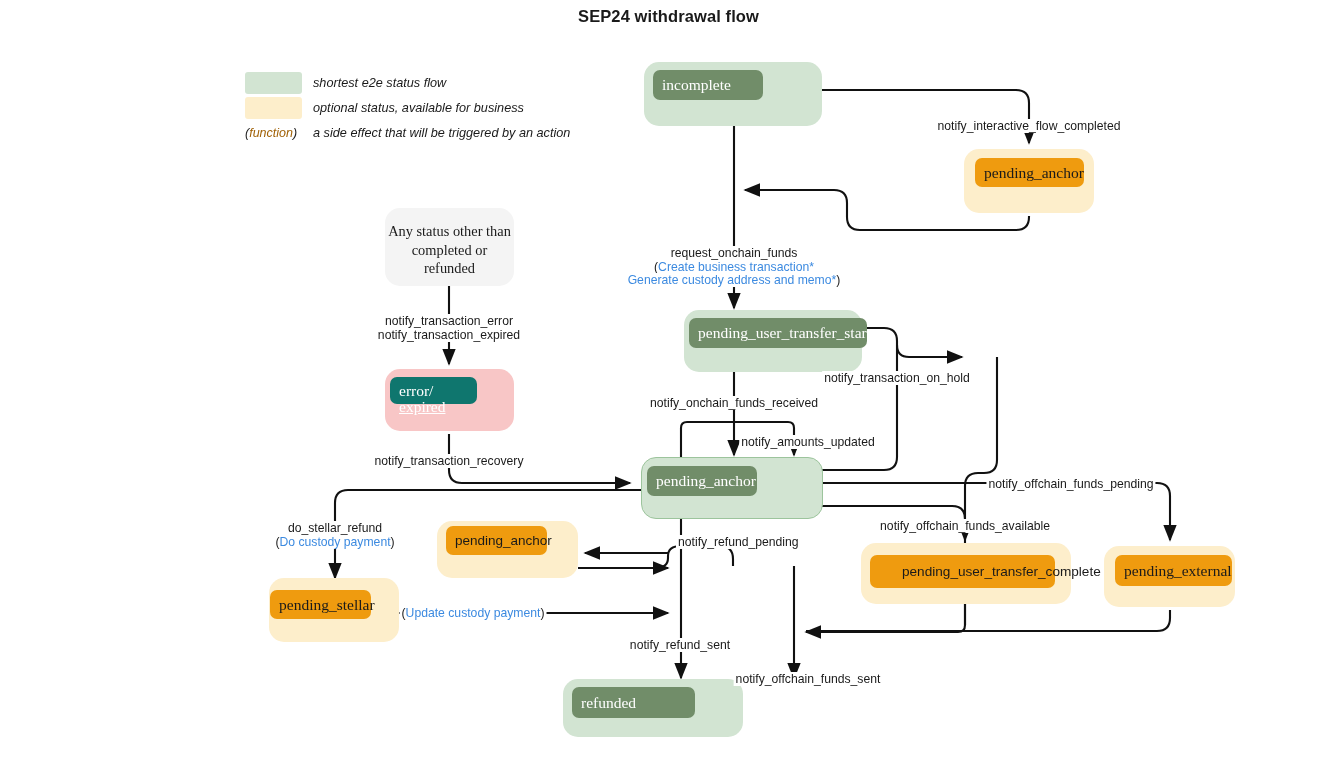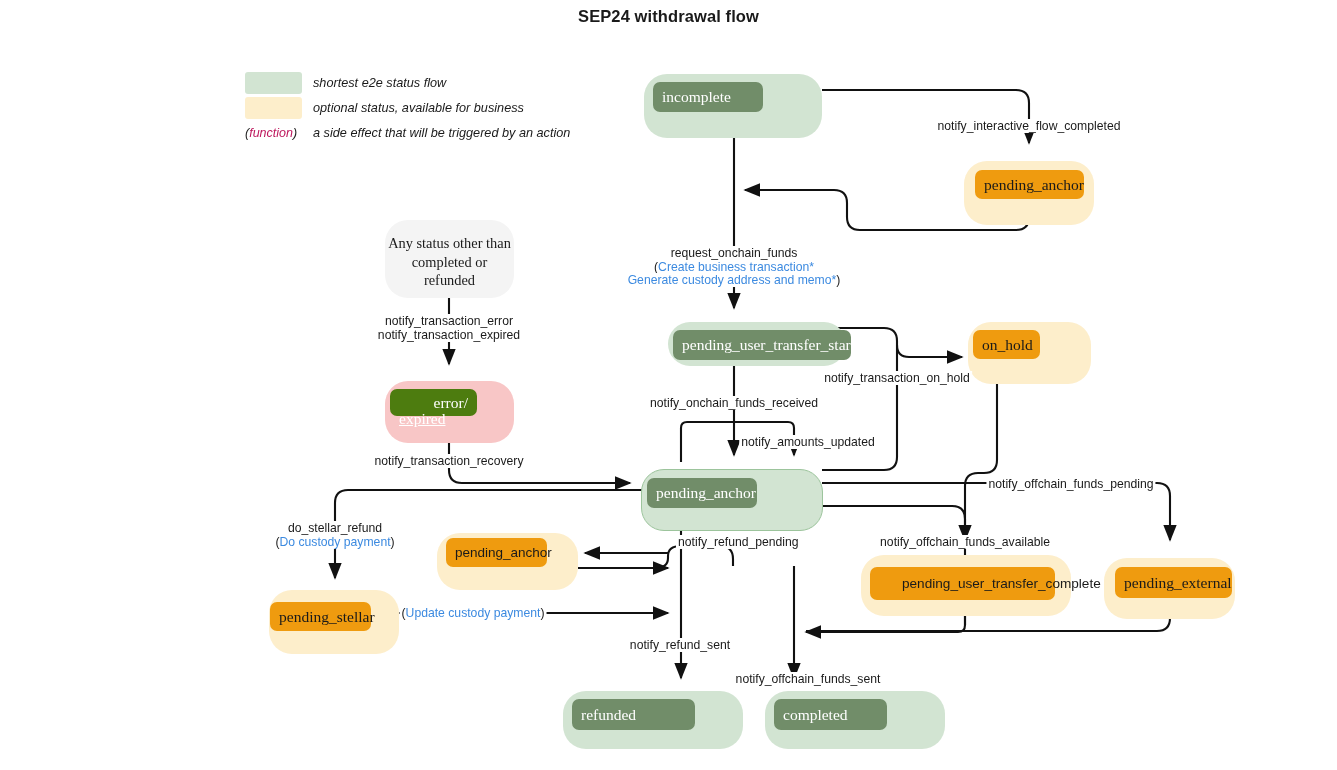--- a/index.html
+++ b/index.html
@@ -18,46 +18,46 @@
     position:absolute;width:100%;text-align:center;top:7px;left:0;
     font-size:16.5px;font-weight:bold;letter-spacing:0.1px;
     font-family:"Liberation Sans", sans-serif;
   }
 
   
   .legend{position:absolute;left:245px;top:70px;font-style:italic;}
   .legend-row{display:flex;align-items:center;height:25px;margin-bottom:0px;}
   .legend-swatch{width:57px;height:22px;border-radius:3px;flex:none;}
   .legend-fn{width:57px;text-align:left;font-size:12.5px;flex:none;color:#222;}
-  .legend-fn .fn{color:#be185d;}
+  .legend-fn .fn{color:#a16207;}
   .legend-label{margin-left:11px;font-size:12.7px;color:#1a1a1a;white-space:nowrap;}
 
   
-  .node{position:absolute;border-radius:23px;box-sizing:border-box;margin-top:12px;}
+  .node{position:absolute;border-radius:15px;box-sizing:border-box;}
   .node .badge{
     position:absolute;left:9px;top:8px;
     border-radius:7px;
     display:flex;align-items:center;
     padding:0 9px;
     box-sizing:border-box;
     font-family:"Liberation Serif", serif;
     font-size:15.5px;
     white-space:nowrap;
   }
   .node .badge-text{line-height:1;}
 
   .n-green{background:#d2e4d2;}
   .n-green .badge{background:#718d69;color:#ffffff;}
   .n-green.bordered{border:1.5px solid #9cc49c;}
 
   .n-cream{background:#fdeecb;}
   .n-cream .badge{background:#ef9b0f;color:#1a1a1a;}
 
   .n-red{background:#f8c6c6;}
-  .n-red .badge{background:#4d7c0f;color:#ffffff;justify-content:flex-end;}
+  .n-red .badge{background:#0f766e;color:#ffffff;}
 
   .n-plain{background:#f4f4f4;}
   .n-plain .plain-text{
     position:absolute;left:0;right:0;top:14px;
     text-align:center;
     font-family:"Liberation Serif", serif;
     font-size:14.4px;line-height:18.5px;color:#1a1a1a;
   }
 
   
@@ -172,31 +172,26 @@
     <div class="plain-text">Any status other than completed or refunded</div>
   </div>
 
   <div class="node n-red" style="left:385px;top:369px;width:129px;height:62px;">
     <div class="badge" style="width:87px;height:27px;left:5px;top:8px;">
       <span class="badge-text">error/</span>
     </div>
     <div class="err-second" style="left:14px;top:30px;text-decoration:underline;">expired</div>
   </div>
 
-  <div class="node n-green" style="left:668px;top:310px;width:178px;height:44px;">
+  <div class="node n-green" style="left:684px;top:310px;width:178px;height:62px;">
     <div class="badge" style="width:178px;height:30px;left:5px;top:8px;">
       <span class="badge-text">pending_user_transfer_start</span>
     </div>
   </div>
 
-  <div class="node n-cream" style="left:968px;top:310px;width:123px;height:62px;">
-    <div class="badge" style="width:67px;height:29px;left:5px;top:8px;">
-      <span class="badge-text">on_hold</span>
-    </div>
-  </div>
 
   <div class="node n-green bordered" style="left:641px;top:457px;width:182px;height:62px;">
     <div class="badge" style="width:110px;height:30px;left:5px;top:8px;">
       <span class="badge-text">pending_anchor</span>
     </div>
   </div>
 
   <div class="node n-cream" style="left:437px;top:521px;width:141px;height:57px;">
     <div class="badge" style="width:101px;height:29px;left:9px;top:5px;font-family:'Liberation Sans',sans-serif;font-size:13.5px;">
       <span class="badge-text">pending_anchor</span>
@@ -220,46 +215,41 @@
       <span class="badge-text">pending_external</span>
     </div>
   </div>
 
   <div class="node n-green" style="left:563px;top:679px;width:180px;height:58px;padding-left:16px;">
     <div class="badge" style="width:123px;height:31px;left:9px;top:8px;">
       <span class="badge-text">refunded</span>
     </div>
   </div>
 
-  <div class="node n-green" style="left:765px;top:679px;width:180px;height:58px;">
-    <div class="badge" style="width:113px;height:31px;left:9px;top:8px;">
-      <span class="badge-text">completed</span>
-    </div>
-  </div>
 
   <div class="elabel ctr" style="left:1029px;top:119px;">notify_interactive_flow_completed</div>
 
   <div class="elabel ctr" style="left:734px;top:246px;">request_onchain_funds</div>
   <div class="elabel ctr" style="left:734px;top:260px;">(<span class="fn">Create business transaction*</span></div>
   <div class="elabel ctr" style="left:734px;top:273px;"><span class="fn">Generate custody address and memo*</span>)</div>
 
   <div class="elabel ctr" style="left:449px;top:314px;">notify_transaction_error</div>
   <div class="elabel ctr" style="left:449px;top:328px;">notify_transaction_expired</div>
 
   <div class="elabel ctr" style="left:449px;top:454px;">notify_transaction_recovery</div>
 
   <div class="elabel ctr" style="left:734px;top:396px;">notify_onchain_funds_received</div>
 
   <div class="elabel ctr" style="left:808px;top:435px;">notify_amounts_updated</div>
 
   <div class="elabel ctr" style="left:897px;top:371px;">notify_transaction_on_hold</div>
 
   <div class="elabel ctr" style="left:1071px;top:477px;">notify_offchain_funds_pending</div>
 
-  <div class="elabel ctr" style="left:965px;top:519px;margin-top:16px;">notify_offchain_funds_available</div>
+  <div class="elabel ctr" style="left:965px;top:519px;">notify_offchain_funds_available</div>
 
   <div class="elabel" style="left:676px;top:535px;">notify_refund_pending</div>
 
   <div class="elabel ctr" style="left:680px;top:638px;">notify_refund_sent</div>
 
   <div class="elabel ctr" style="left:808px;top:646px;margin-top:26px;">notify_offchain_funds_sent</div>
 
   <div class="elabel ctr" style="left:335px;top:521px;">do_stellar_refund</div>
   <div class="elabel ctr" style="left:335px;top:535px;">(<span class="fn">Do custody payment</span>)</div>
 

